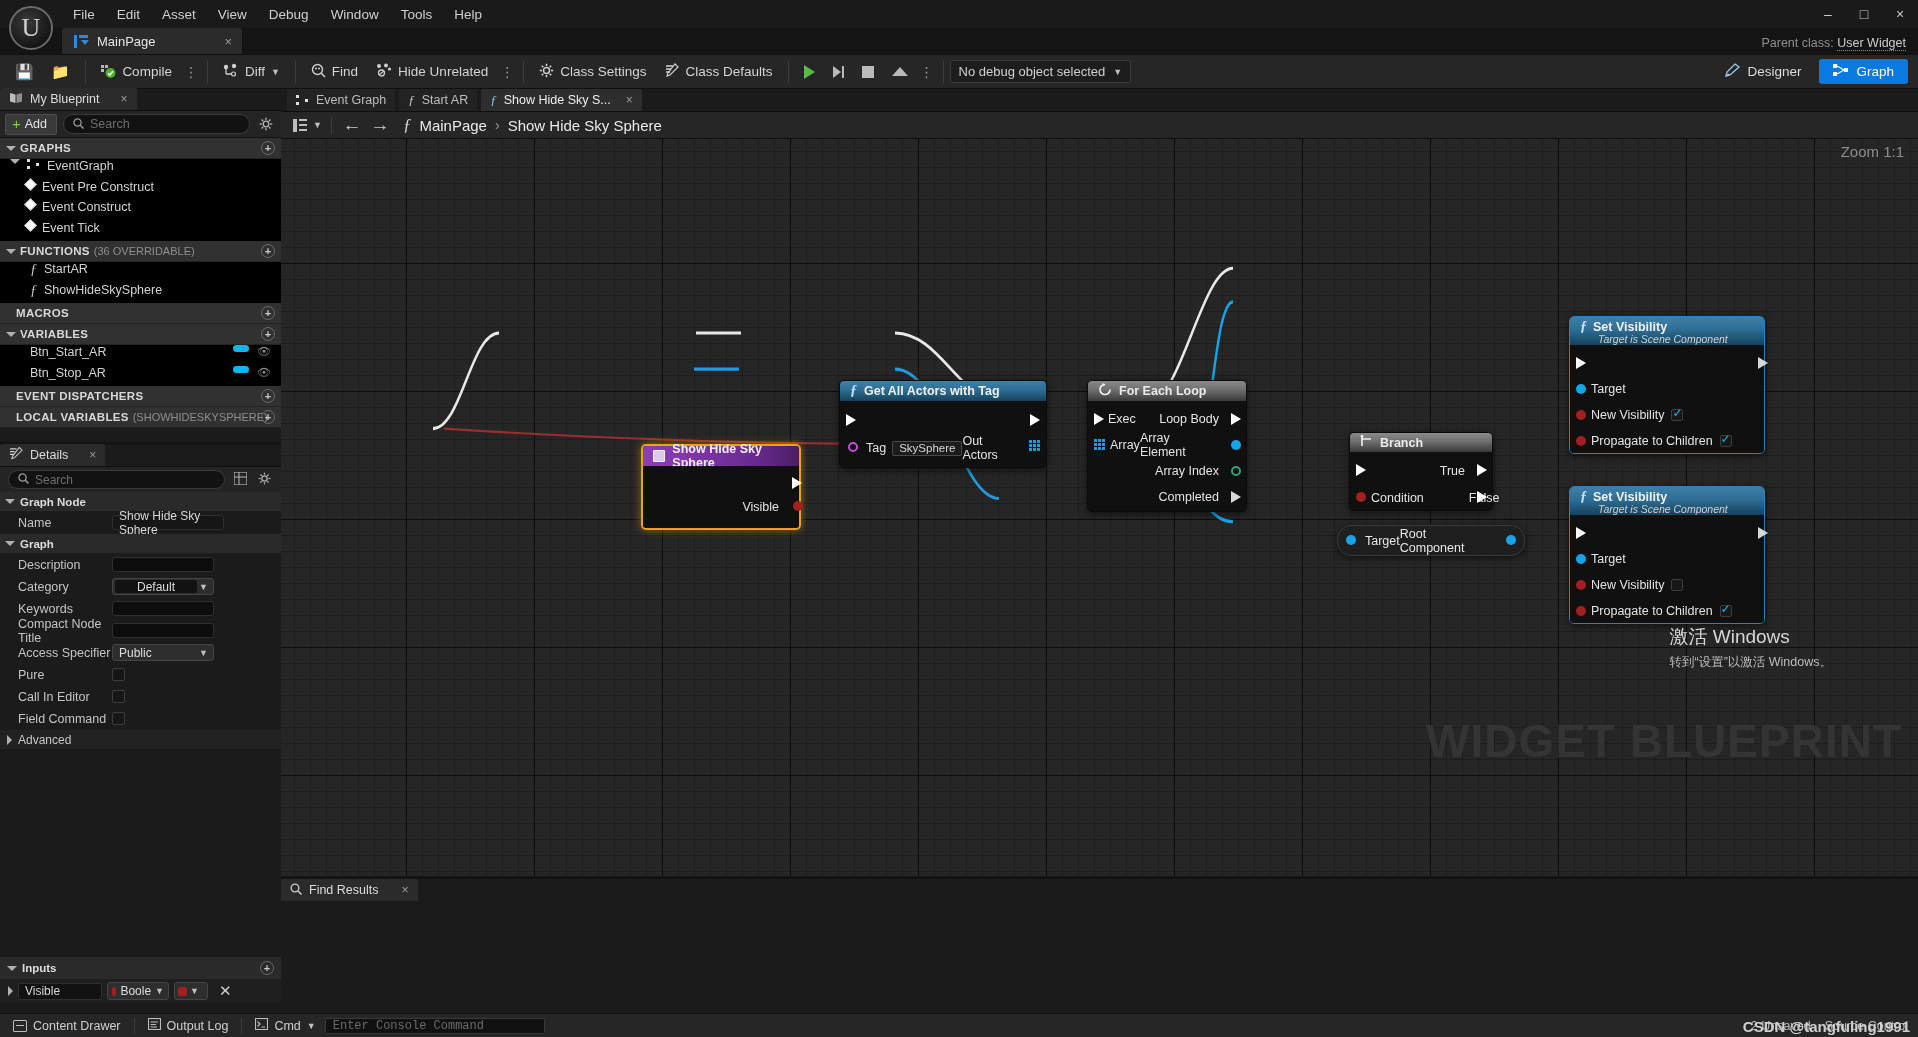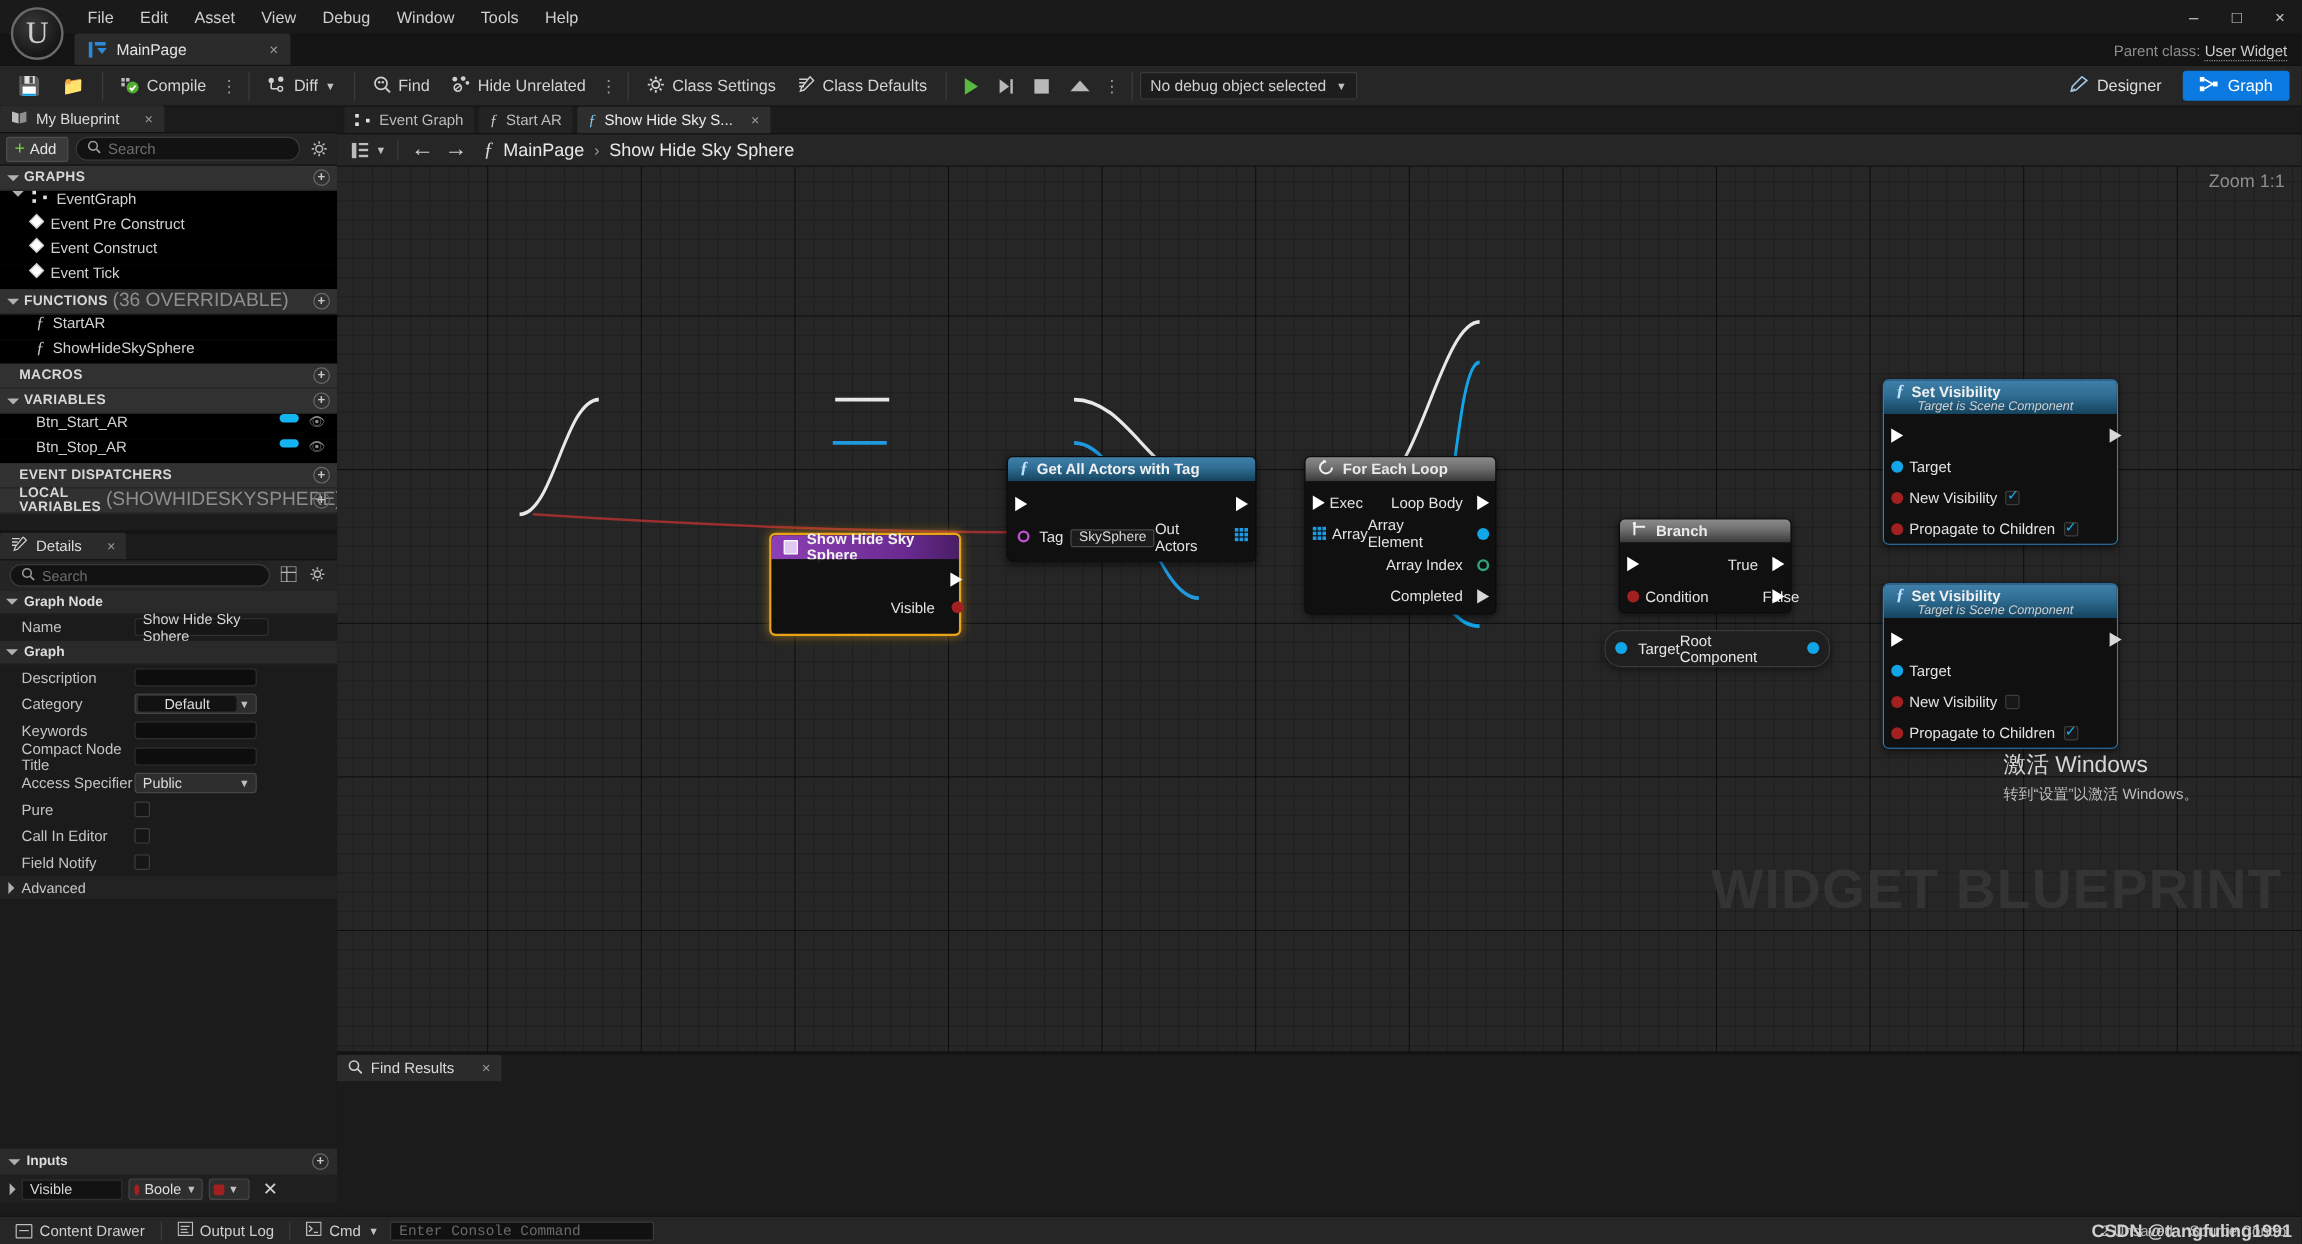--- a/index.html
+++ b/index.html
@@ -128,21 +128,21 @@
   }
   .searchbox .mag { color: #9a9a9a; font-size: 11px; }
   .gearbtn { width: 20px; height: 20px; display:flex;align-items:center;justify-content:center;color:#b5b5b5;font-size:13px;}
 
   .tree { flex: 0 0 auto; overflow: hidden; }
   .sect {
     height: 21px; background: #313131; display: flex; align-items: center; gap: 4px;
     padding-left: 6px; font-size: 11.5px; font-weight: bold; color: #d7d7d7; letter-spacing: .3px;
     border-bottom: 1px solid #232323; position: relative;
   }
-  .sect .sub { font-weight: normal; color: #8e8e8e; font-size: 16px; letter-spacing:0; }
+  .sect .sub { font-weight: normal; color: #8e8e8e; font-size: 11px; letter-spacing:0; }
   .sect .plusbtn { position:absolute; right:6px; width:14px;height:14px;border-radius:50%;
     border:1px solid #6a6a6a; color:#c9c9c9;font-size:11px;display:flex;align-items:center;justify-content:center;line-height:9px;}
   .tri { width:0;height:0;border-left:5px solid transparent;border-right:5px solid transparent;border-top:5px solid #b0b0b0; }
   .tri.r { border-top:5px solid transparent;border-bottom:5px solid transparent;border-left:5px solid #b0b0b0;border-right:none; }
   .row {
     height: 20.5px; display: flex; align-items: flex-start; gap: 7px; font-size: 12.5px; color: #d2d2d2;
     padding-left: 6px; background: #000000;
   }
   .row.ind1 { padding-left: 10px; }
   .row.ind2 { padding-left: 26px; }
@@ -710,21 +710,21 @@
               <span class="chk"></span>
             </span>
         </div>
         <div class="drow">
           <span class="dk">Call In Editor</span>
           <span class="dv">
               <span class="chk"></span>
             </span>
         </div>
         <div class="drow">
-          <span class="dk">Field Notify</span>
+          <span class="dk">Field Command</span>
           <span class="dv">
               <span class="chk"></span>
             </span>
         </div>
 
         <div class="advrow">
           <span class="tri r"></span>
           <span>Advanced</span>
         </div>
 

